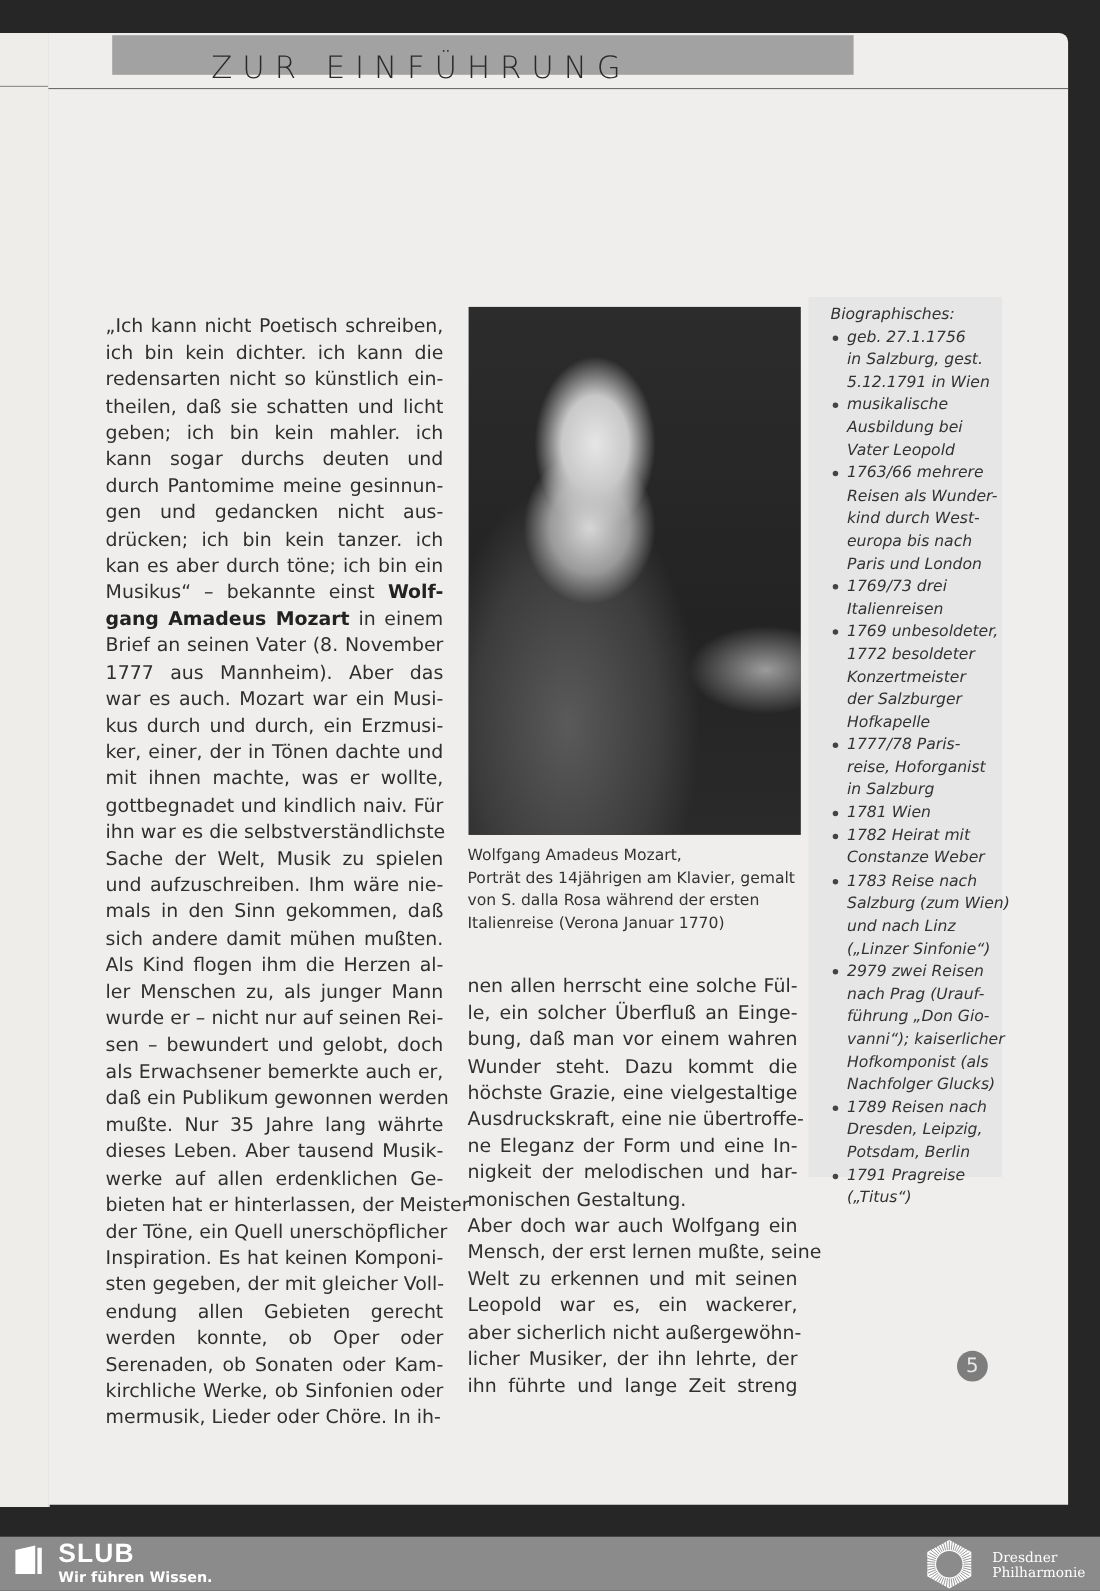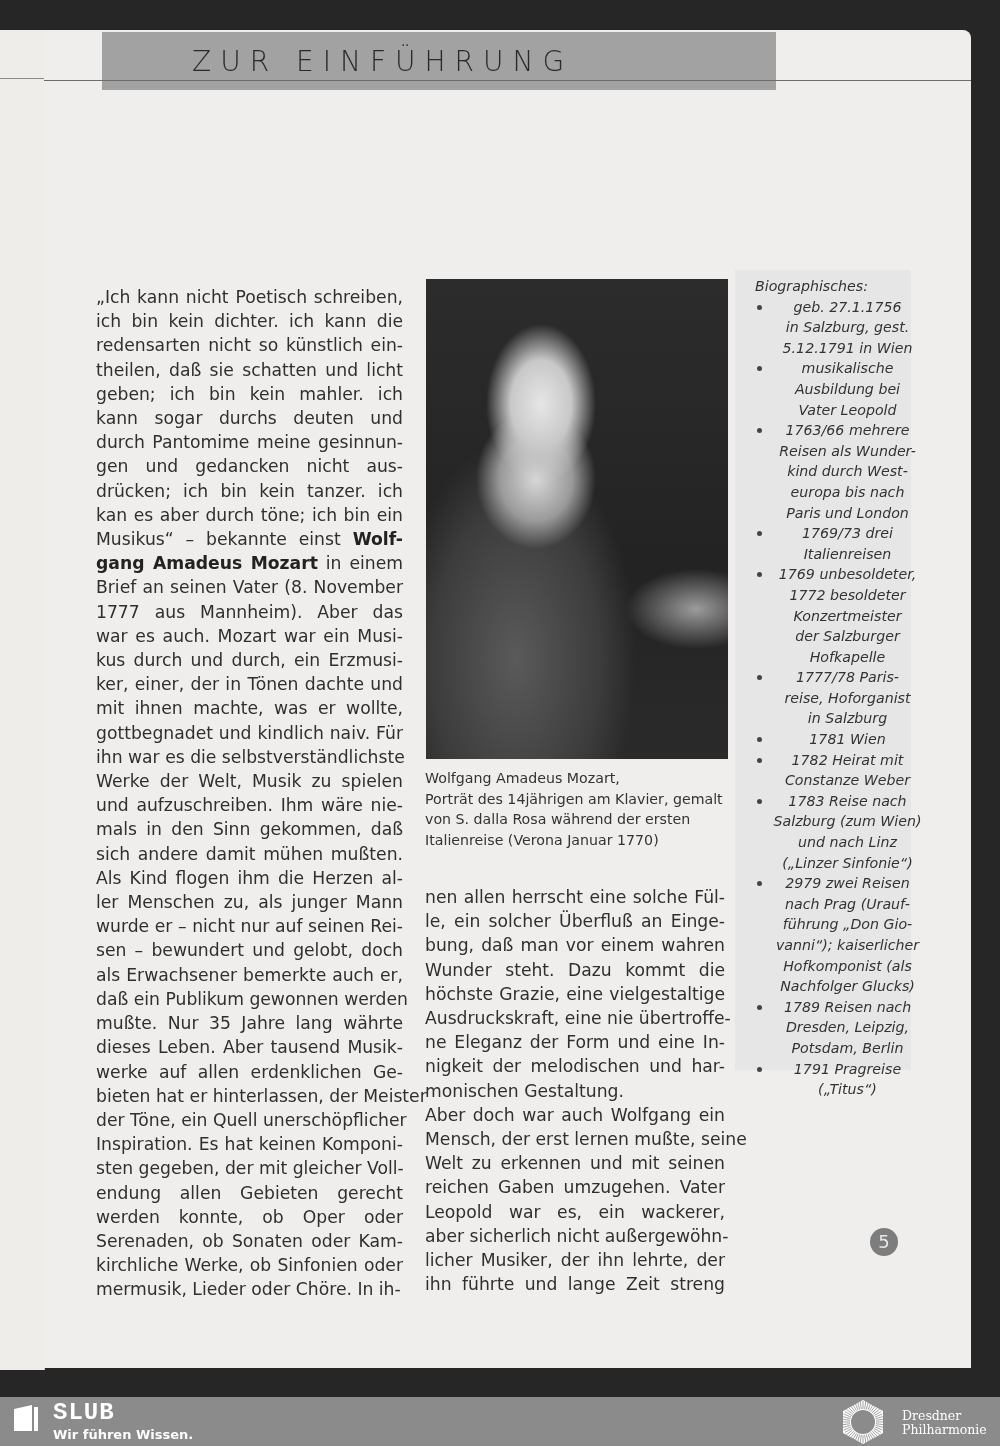--- a/index.html
+++ b/index.html
@@ -17,21 +17,21 @@
   .left-page::before {
     content:""; position:absolute; left:0; top:0; width:44px; height:48px;
     border-bottom:1px solid #8a8a8a;
   }
   .page {
     position:absolute; left:44px; top:30px; width:927px; height:1338px;
     background:#efeeec;
     border-top-right-radius:8px;
   }
   .header-band {
-    position:absolute; left:58px; top:2px; width:674px; height:58px;
+    position:absolute; left:58px; top:2px; width:674px; height:36px;
     background:#a2a2a2;
   }
   .header-rule {
     position:absolute; left:0; top:50px; width:927px; height:1px;
     background:#6d6d6d;
   }
   .header-title {
     position:absolute; left:90px; top:13px;
     font-size:28px; letter-spacing:9px; font-weight:300; color:#2a2a2a;
     font-family:"DejaVu Sans", sans-serif;
@@ -59,35 +59,35 @@
   }
   .sidebar {
     position:absolute; left:735px; top:270px; width:176px; height:800px;
     background:#e6e6e6;
   }
   .bio {
     position:absolute; left:755px; top:276px; width:170px;
     font-style:italic; font-size:14.2px; line-height:20.6px; color:#333;
   }
   .bio .title { display:block; }
-  .bio .item { display:block; position:relative; padding-left:15px;text-align:center; }
+  .bio .item { display:block; position:relative; padding-left:15px; }
   .bio .bullet {
     position:absolute; left:2px; top:8px; width:5px; height:5px; border-radius:50%; background:#444;
   }
   .bio .item span.txt { display:block; }
   .page-num {
     position:absolute; left:870px; top:1228px; width:28px; height:28px; border-radius:50%;
     background:#7d7d7d; color:#e8e8e8; font-size:18px; text-align:center; line-height:28px;
   }
   .footer {
     position:absolute; left:0; top:1397px; width:1000px; height:49px; background:#8b8b8b;
   }
   .slub-icon { position:absolute; left:12px; top:6px; width:30px; height:30px; }
   .slub-name {
-    position:absolute; left:53px; top:2px; font-family:Liberation Mono, monospace; font-weight:bold;
+    position:absolute; left:53px; top:2px; font-family:Liberation Sans, sans-serif; font-weight:bold;
     font-size:24px; color:#fff; letter-spacing:1px;
   }
   .slub-tag {
     position:absolute; left:53px; top:30px; font-size:13px; color:#fff; font-weight:bold;
   }
   .dp-logo { position:absolute; left:840px; top:2px; width:46px; height:46px; }
   .dp-name {
     position:absolute; left:902px; top:12px; font-family:"DejaVu Serif", serif; font-size:12.5px;
     color:#fff; line-height:14px;
   }
@@ -118,21 +118,21 @@
     <span class="line"><span>Musikus“ – bekannte einst </span><b class="bold">Wolf-</b></span>
     <span class="line"><b class="bold">gang Amadeus Mozart</b><span style="white-space: pre;"> in einem</span></span>
     <span class="line">Brief an seinen Vater (8. November</span>
     <span class="line">1777 aus Mannheim). Aber das</span>
     <span class="line">war es auch. Mozart war ein Musi-</span>
     <span class="line">kus durch und durch, ein Erzmusi-</span>
     <span class="line">ker, einer, der in Tönen dachte und</span>
     <span class="line">mit ihnen machte, was er wollte,</span>
     <span class="line">gottbegnadet und kindlich naiv. Für</span>
     <span class="line">ihn war es die selbstverständlichste</span>
-    <span class="line">Werke der Welt, Musik zu spielen</span>
+    <span class="line">Sache der Welt, Musik zu spielen</span>
     <span class="line">und aufzuschreiben. Ihm wäre nie-</span>
     <span class="line">mals in den Sinn gekommen, daß</span>
     <span class="line">sich andere damit mühen mußten.</span>
     <span class="line">Als Kind flogen ihm die Herzen al-</span>
     <span class="line">ler Menschen zu, als junger Mann</span>
     <span class="line">wurde er – nicht nur auf seinen Rei-</span>
     <span class="line">sen – bewundert und gelobt, doch</span>
     <span class="line">als Erwachsener bemerkte auch er,</span>
     <span class="line">daß ein Publikum gewonnen werden</span>
     <span class="line">mußte. Nur 35 Jahre lang währte</span>
@@ -164,21 +164,20 @@
     <span class="line">bung, daß man vor einem wahren</span>
     <span class="line">Wunder steht. Dazu kommt die</span>
     <span class="line">höchste Grazie, eine vielgestaltige</span>
     <span class="line">Ausdruckskraft, eine nie übertroffe-</span>
     <span class="line">ne Eleganz der Form und eine In-</span>
     <span class="line">nigkeit der melodischen und har-</span>
     <span class="line last">monischen Gestaltung.</span>
     <span class="line">Aber doch war auch Wolfgang ein</span>
     <span class="line">Mensch, der erst lernen mußte, seine</span>
     <span class="line">Welt zu erkennen und mit seinen</span>
-    <span class="line">reichen Gaben umzugehen. Vater</span>
     <span class="line">Leopold war es, ein wackerer,</span>
     <span class="line">aber sicherlich nicht außergewöhn-</span>
     <span class="line">licher Musiker, der ihn lehrte, der</span>
     <span class="line">ihn führte und lange Zeit streng</span>
   </div>
 
 <div class="sidebar"></div>
 <div class="bio" id="bio">
   <span class="title">Biographisches:</span>
 <span class="item">

